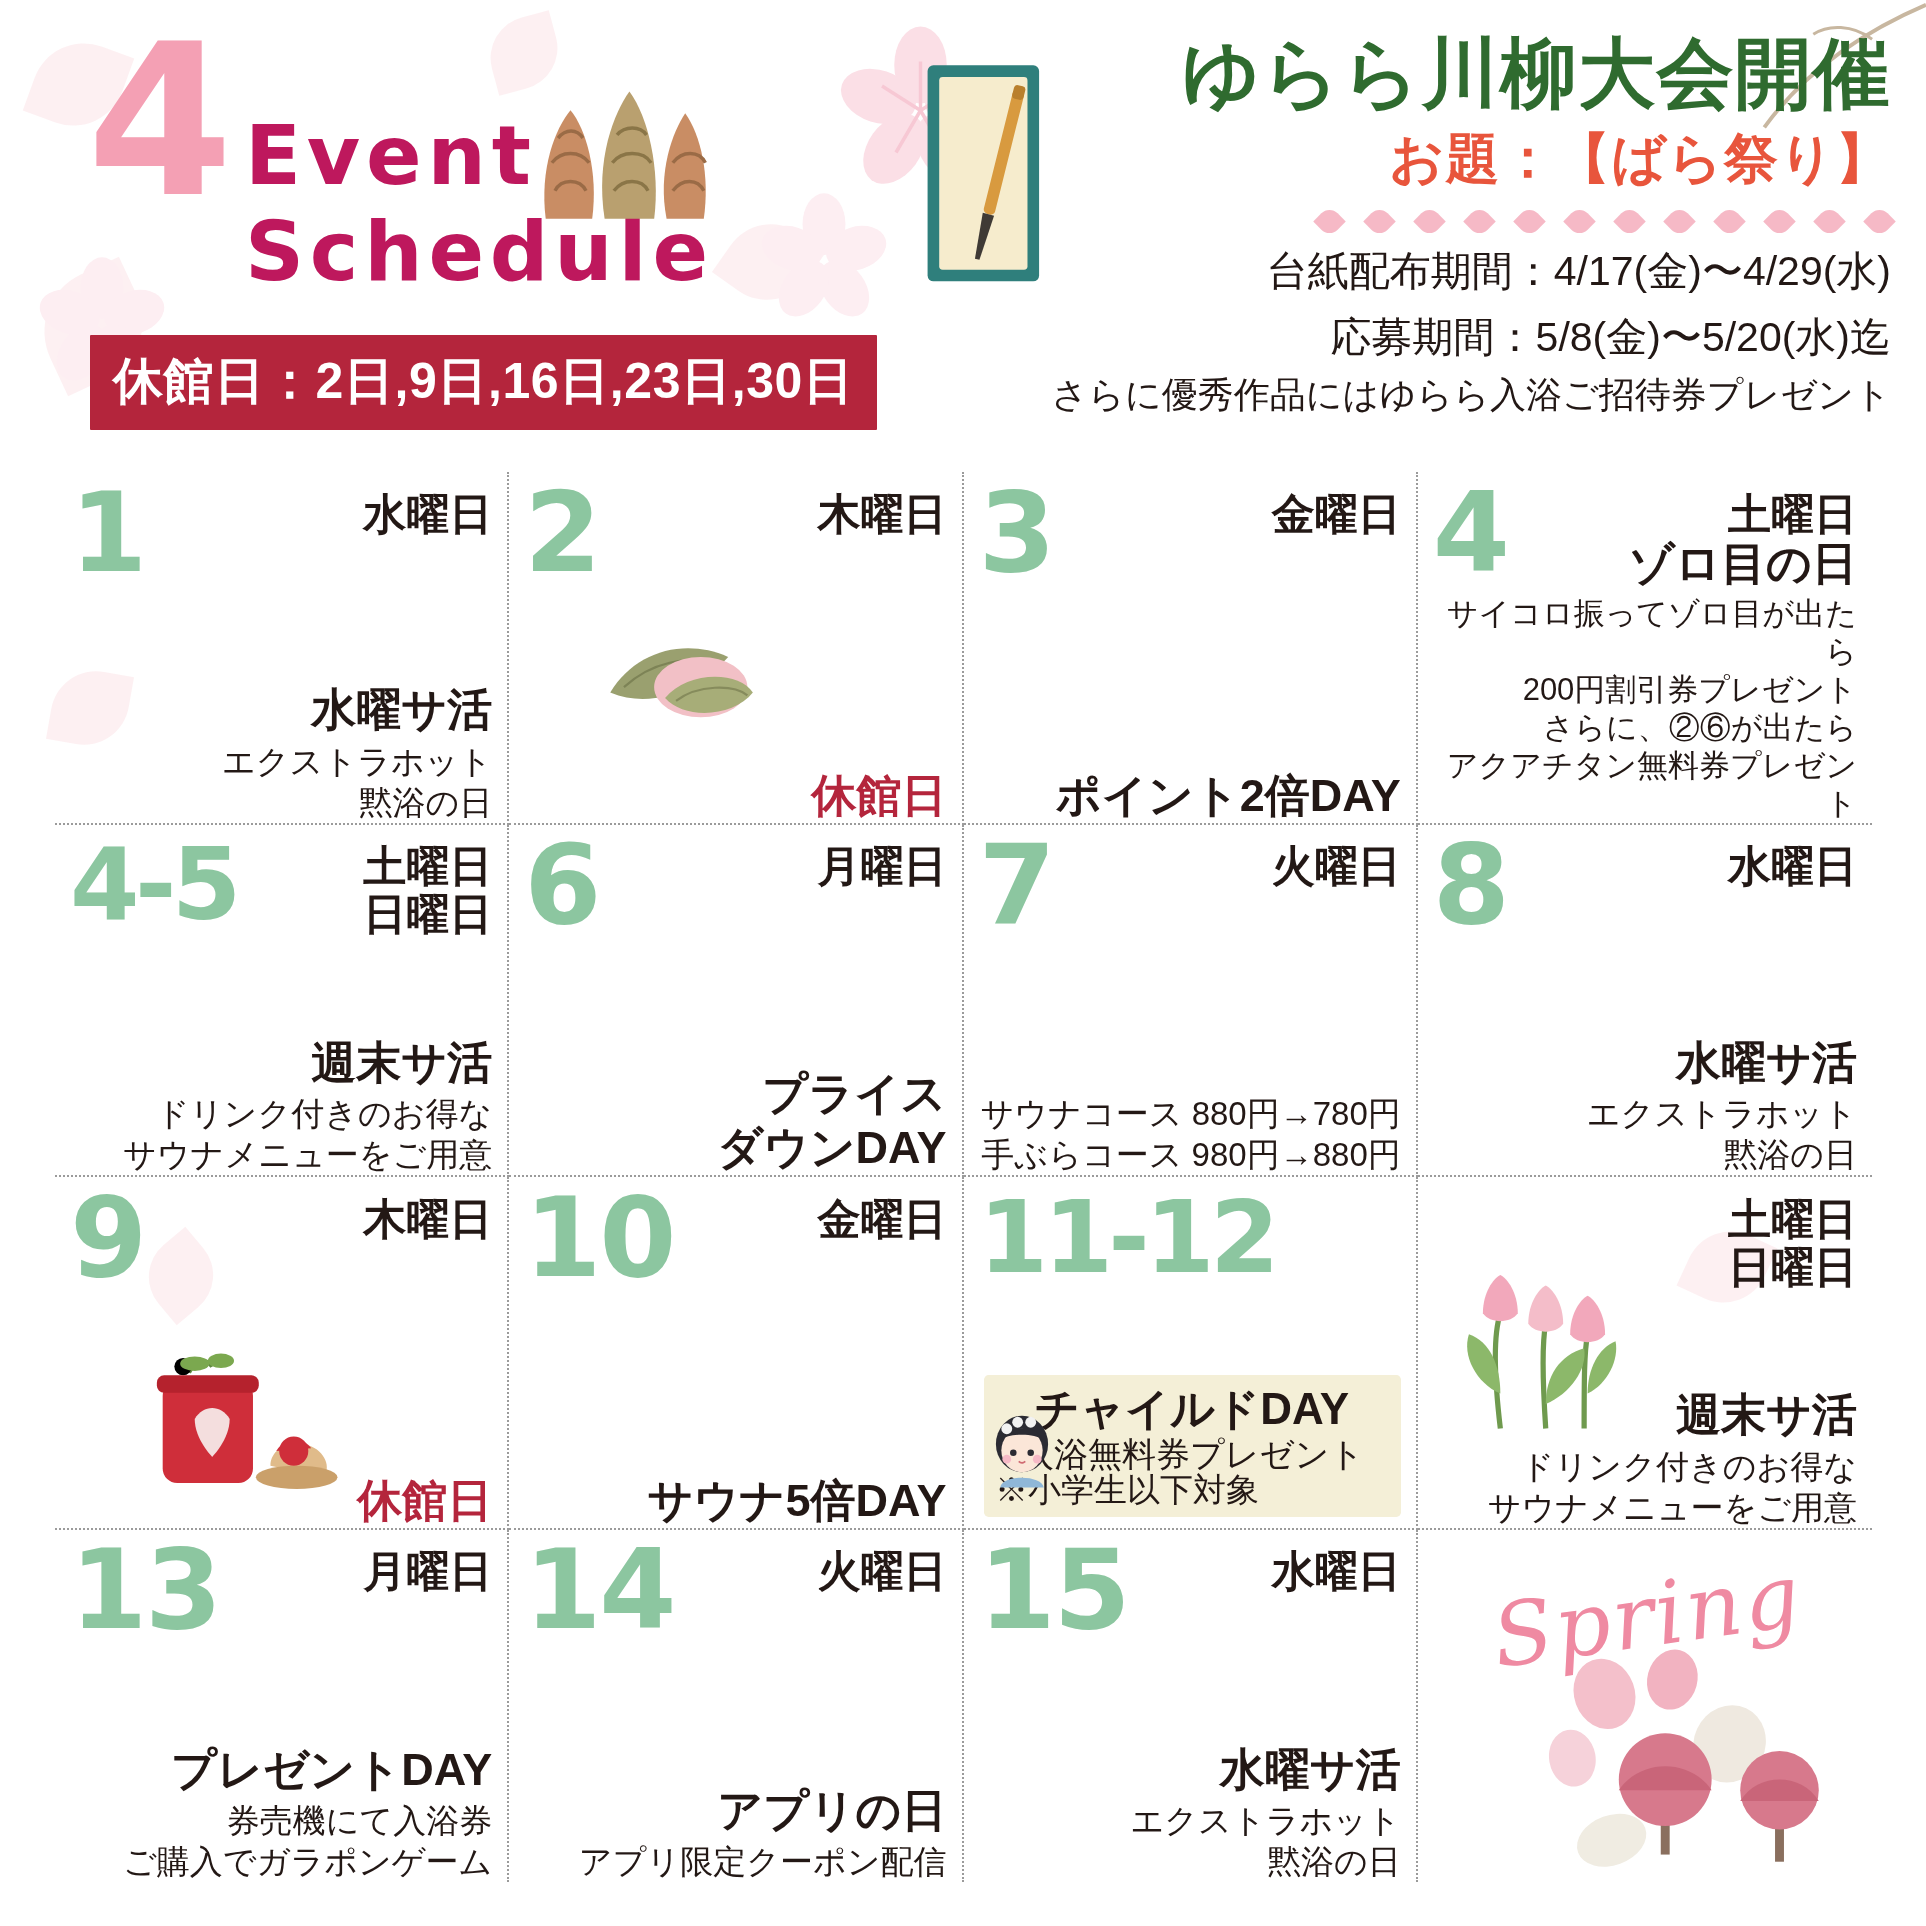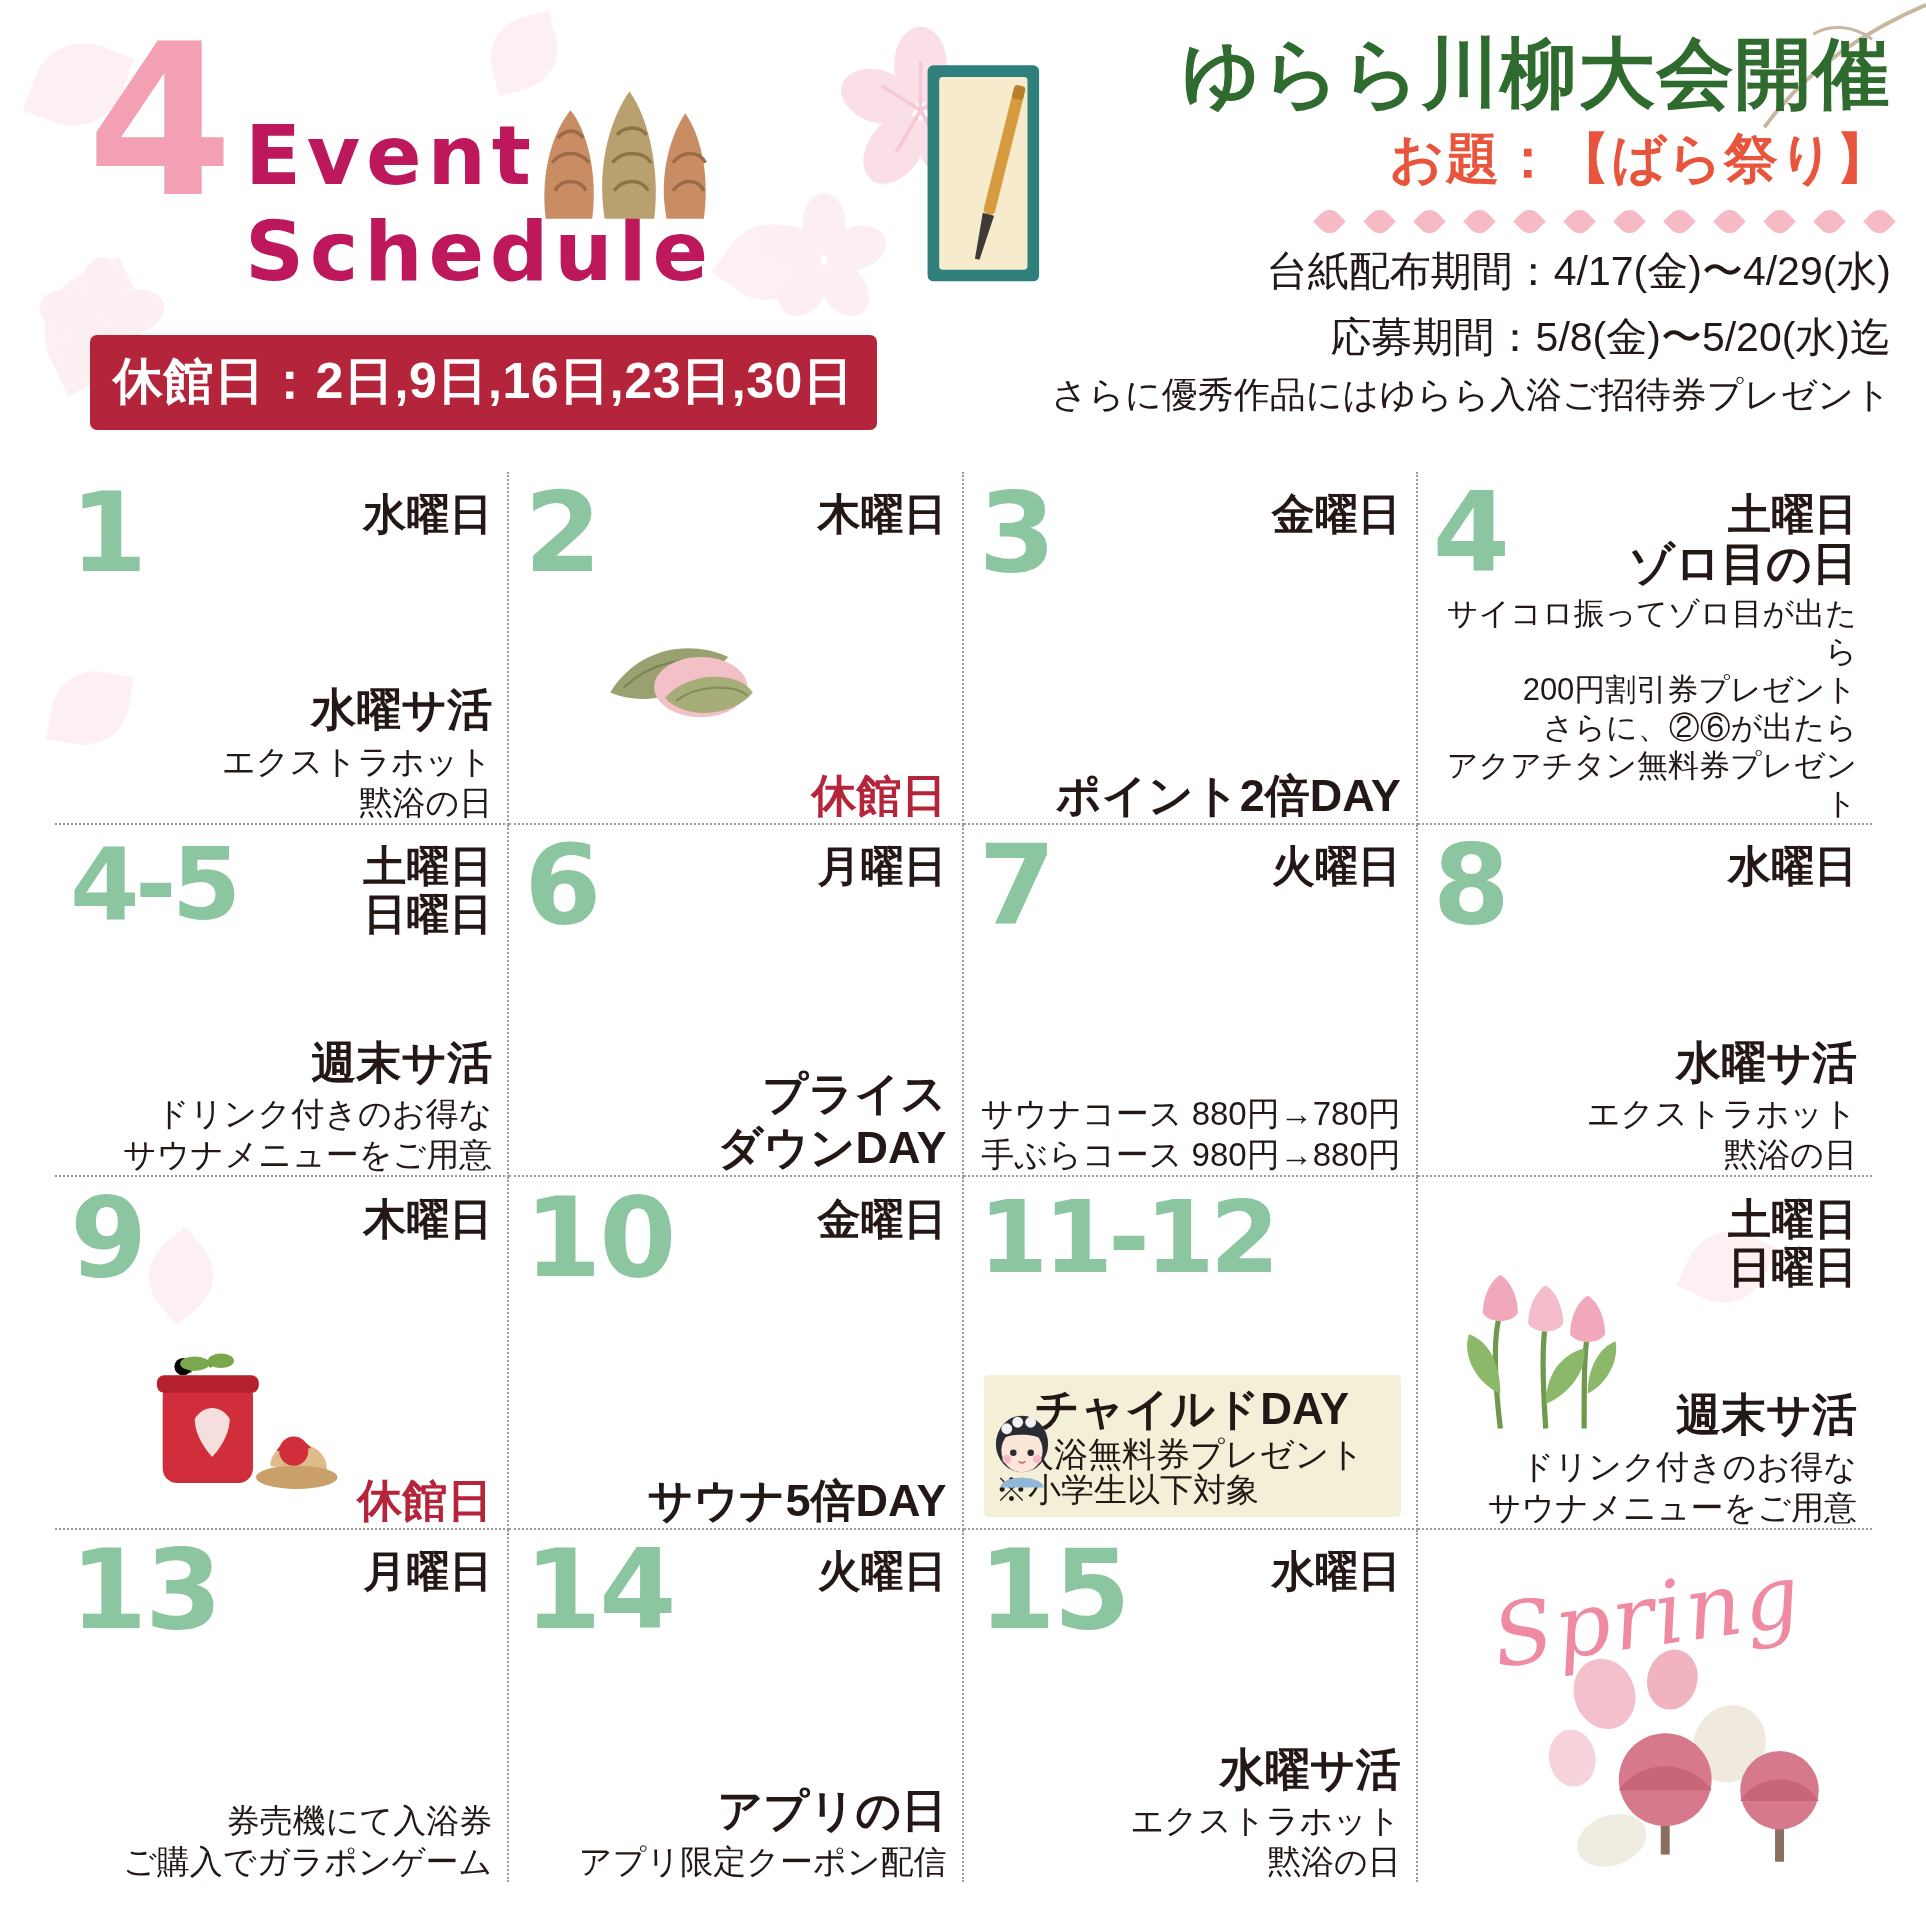--- a/index.html
+++ b/index.html
@@ -67,21 +67,21 @@
   }
   .closed-banner {
     position: absolute;
     left: 90px;
     top: 335px;
     background: #b4253c;
     color: #ffffff;
     font-size: 50px;
     font-weight: bold;
     padding: 13px 23px 15px 23px;
-    border-radius: 7px;
+    border-radius: 1px;
     white-space: nowrap;
     letter-spacing: 0.6px;
   }
 
   
   .bamboo {
     position: absolute;
     top: 82px;
     left: 524px;
     width: 186px;
@@ -560,20 +560,21 @@
 サウナメニューをご用意</div>
     </div>
   </div>
 
   <div class="cell">
     <div class="cell-top">
       <div class="daynum">13</div>
       <div class="weekday">月曜日</div>
     </div>
     <div class="cell-body">
+      <div class="evt-title">プレゼントDAY</div>
       <div class="evt-desc">券売機にて入浴券
 ご購入でガラポンゲーム</div>
     </div>
   </div>
 
   <div class="cell">
     <div class="cell-top">
       <div class="daynum">14</div>
       <div class="weekday">火曜日</div>
     </div>

